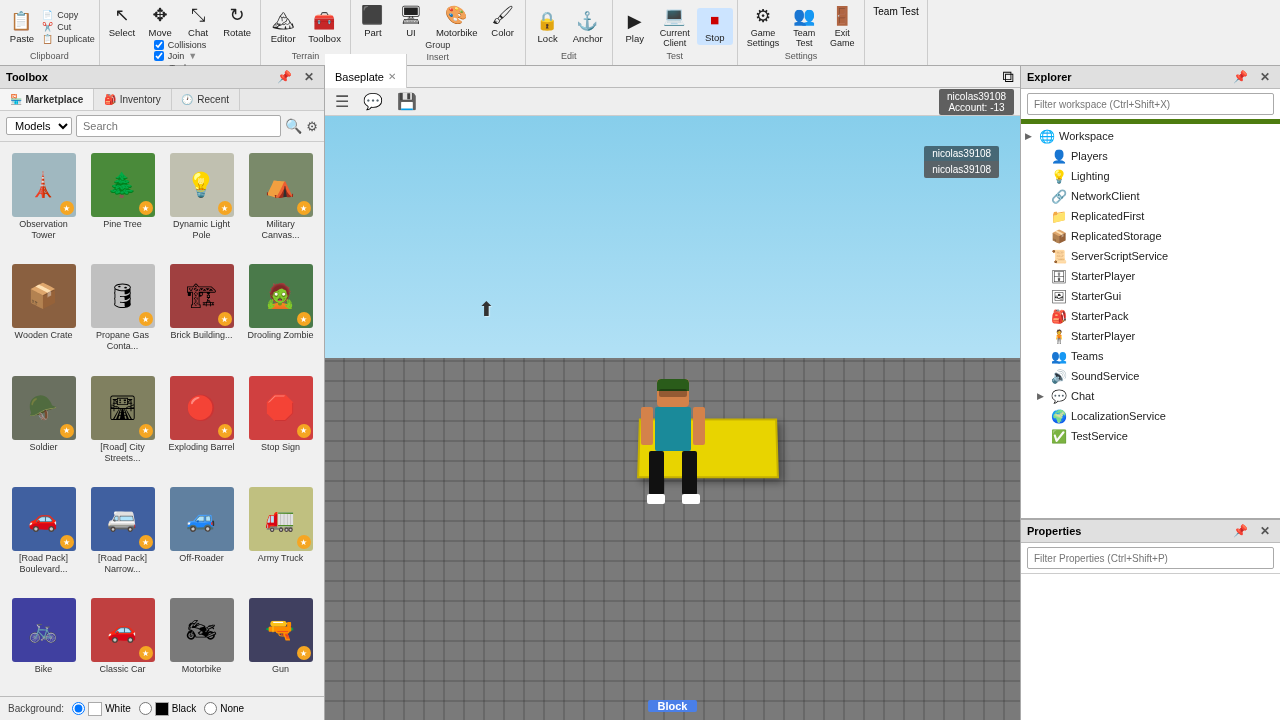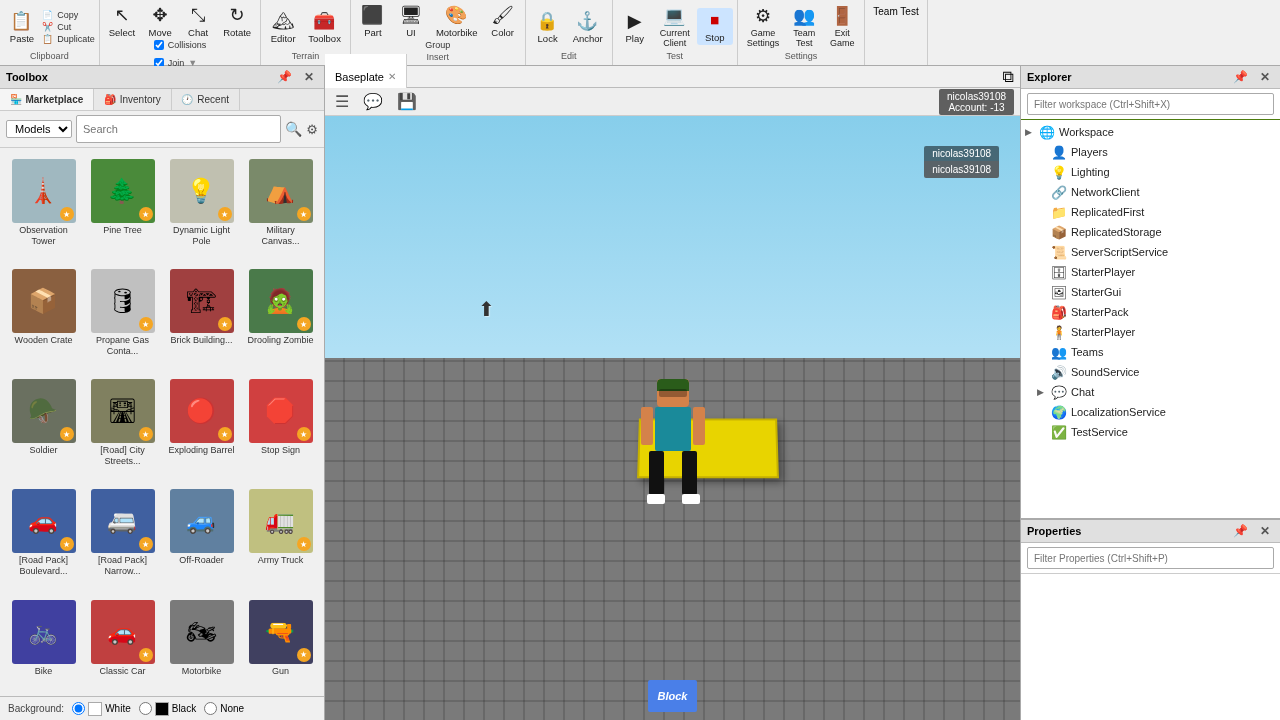--- a/index.html
+++ b/index.html
@@ -21,21 +21,21 @@
 
     
     .toolbox-panel { width: 325px; background: #f0f0f0; border-right: 1px solid #aaa; display: flex; flex-direction: column; }
     .panel-header { background: #e0e0e0; border-bottom: 1px solid #bbb; padding: 3px 6px; display: flex; align-items: center; justify-content: space-between; font-size: 11px; font-weight: bold; }
     .panel-header-btns { display: flex; gap: 4px; }
     .panel-header-btn { cursor: pointer; font-size: 12px; color: #555; padding: 1px 4px; }
     .tabs-row { display: flex; background: #e8e8e8; border-bottom: 1px solid #ccc; }
     .tab-btn { padding: 5px 10px; cursor: pointer; font-size: 10px; color: #333; display: flex; align-items: center; gap: 3px; border-right: 1px solid #ccc; }
     .tab-btn.active { background: #f5f5f5; font-weight: bold; }
     .search-row { display: flex; align-items: center; padding: 4px 6px; gap: 4px; border-bottom: 1px solid #ccc; }
-    .search-input { flex: 1; height: 28px; border: 1px solid #aaa; border-radius: 2px; padding: 2px 6px; font-size: 11px; background: white; }
+    .search-input { flex: 1; height: 22px; border: 1px solid #aaa; border-radius: 2px; padding: 2px 6px; font-size: 11px; background: white; }
     .search-icon-btn { font-size: 14px; cursor: pointer; color: #555; }
     .filter-btn { font-size: 13px; cursor: pointer; color: #555; }
     .models-select { font-size: 11px; border: 1px solid #aaa; border-radius: 2px; padding: 1px 4px; background: white; cursor: pointer; }
     .grid-items { display: grid; grid-template-columns: repeat(4, 1fr); gap: 4px; padding: 6px; overflow-y: auto; flex: 1; }
     .grid-item { display: flex; flex-direction: column; align-items: center; cursor: pointer; padding: 4px 2px; border-radius: 3px; border: 1px solid transparent; }
     .grid-item-thumb { width: 64px; height: 64px; background: #ccc; border-radius: 3px; position: relative; overflow: hidden; display: flex; align-items: center; justify-content: center; font-size: 24px; }
     .grid-item-badge { position: absolute; bottom: 2px; right: 2px; background: #f5a623; border-radius: 50%; width: 14px; height: 14px; display: flex; align-items: center; justify-content: center; font-size: 8px; color: white; }
     .grid-item-label { font-size: 9px; text-align: center; color: #333; margin-top: 2px; line-height: 1.2; max-width: 70px; word-break: break-word; }
 
     
@@ -57,32 +57,32 @@
     .sky { position: absolute; top: 0; left: 0; right: 0; height: 55%; background: linear-gradient(to bottom, #87ceeb 0%, #b0e0f5 70%, #c5e8f5 100%); }
     
     .baseplate { position: absolute; bottom: 0; left: 0; right: 0; height: 60%; background: repeating-linear-gradient(0deg, transparent, transparent 18px, rgba(0,0,0,0.15) 18px, rgba(0,0,0,0.15) 20px), repeating-linear-gradient(90deg, transparent, transparent 18px, rgba(0,0,0,0.15) 18px, rgba(0,0,0,0.15) 20px), #7a7a7a; }
     
     .horizon { position: absolute; top: 40%; left: 0; right: 0; height: 60px; background: linear-gradient(to bottom, #5a5a4a 0%, #888 100%); }
     
     .character { position: absolute; bottom: 30%; left: 50%; transform: translateX(-50%); width: 80px; height: 160px; }
     
     .yellow-block { position: absolute; bottom: 40%; left: 45%; width: 140px; height: 60px; background: #e8d400; border: 2px solid #c5b000; transform: perspective(200px) rotateX(5deg); box-shadow: 4px 4px 8px rgba(0,0,0,0.4); }
     
-    .block-label { position: absolute; bottom: 8px; left: 50%; transform: translateX(-50%); background: #4a7fe8; color: white; padding: 10px 10px; border-radius: 2px; font-size: 11px; font-weight: bold; font-style: italic; }
+    .block-label { position: absolute; bottom: 8px; left: 50%; transform: translateX(-50%); background: #4a7fe8; color: white; padding: 0 10px; border-radius: 2px; font-size: 11px; font-weight: bold; }
     
     .cursor-arrow { position: absolute; top: 30%; left: 22%; font-size: 20px; color: #333; text-shadow: 1px 1px 1px rgba(255,255,255,0.5); }
     
     .username-badge { position: absolute; top: 5%; right: 3%; }
     .username-header { background: rgba(0,0,0,0.5); color: white; padding: 2px 8px; font-size: 10px; border-radius: 2px 2px 0 0; }
     .username-body { background: rgba(80,80,80,0.85); color: white; padding: 3px 8px; font-size: 10px; border-radius: 0 0 2px 2px; }
 
     
     .explorer-panel { width: 260px; background: #ffffff; border-left: 1px solid #aaa; display: flex; flex-direction: column; }
     .explorer-top { flex: 1; display: flex; flex-direction: column; border-bottom: 2px solid #aaa; }
-    .explorer-filter { padding: 4px 6px; border-bottom: 1px solid #4d7c0f; }
+    .explorer-filter { padding: 4px 6px; border-bottom: 5px solid #4d7c0f; }
     .explorer-filter input { width: 100%; height: 22px; border: 1px solid #aaa; border-radius: 2px; padding: 2px 6px; font-size: 10px; background: white; }
     .explorer-tree { overflow-y: auto; flex: 1; padding: 2px 0; }
     .tree-item { display: flex; align-items: center; padding: 1px 4px; cursor: pointer; font-size: 11px; color: #222; height: 20px; }
     .tree-item.indent1 { padding-left: 16px; }
     .tree-item-expand { width: 14px; font-size: 9px; color: #666; flex-shrink: 0; }
     .tree-item-icon { width: 16px; height: 16px; margin-right: 4px; display: flex; align-items: center; justify-content: center; font-size: 13px; flex-shrink: 0; }
     .tree-item-label { font-size: 11px; }
     .properties-panel { height: 200px; display: flex; flex-direction: column; }
     .properties-filter { padding: 4px 6px; border-bottom: 1px solid #ccc; }
     .properties-filter input { width: 100%; height: 22px; border: 1px solid #aaa; border-radius: 2px; padding: 2px 6px; font-size: 10px; background: white; }
@@ -141,21 +141,21 @@
       </div>
       <div class="toolbar-btn">
         <span class="icon">⤡</span>
         <span>Chat</span>
       </div>
       <div class="toolbar-btn">
         <span class="icon">↻</span>
         <span>Rotate</span>
       </div>
     </div>
-    <div style="display:flex;flex-direction:column;gap:8px;padding-bottom:2px;font-size:9px;">
+    <div style="display:flex;flex-direction:column;gap:1px;padding-bottom:2px;font-size:9px;">
       <div class="toolbar-small-row">
         <input type="checkbox" checked="" style="">
         <span>Collisions</span>
       </div>
       <div class="toolbar-small-row">
         <input type="checkbox" checked="" style="">
         <span>Join</span>
         <span style="font-size:9px;color:#888;cursor:pointer;">▼</span>
       </div>
     </div>

